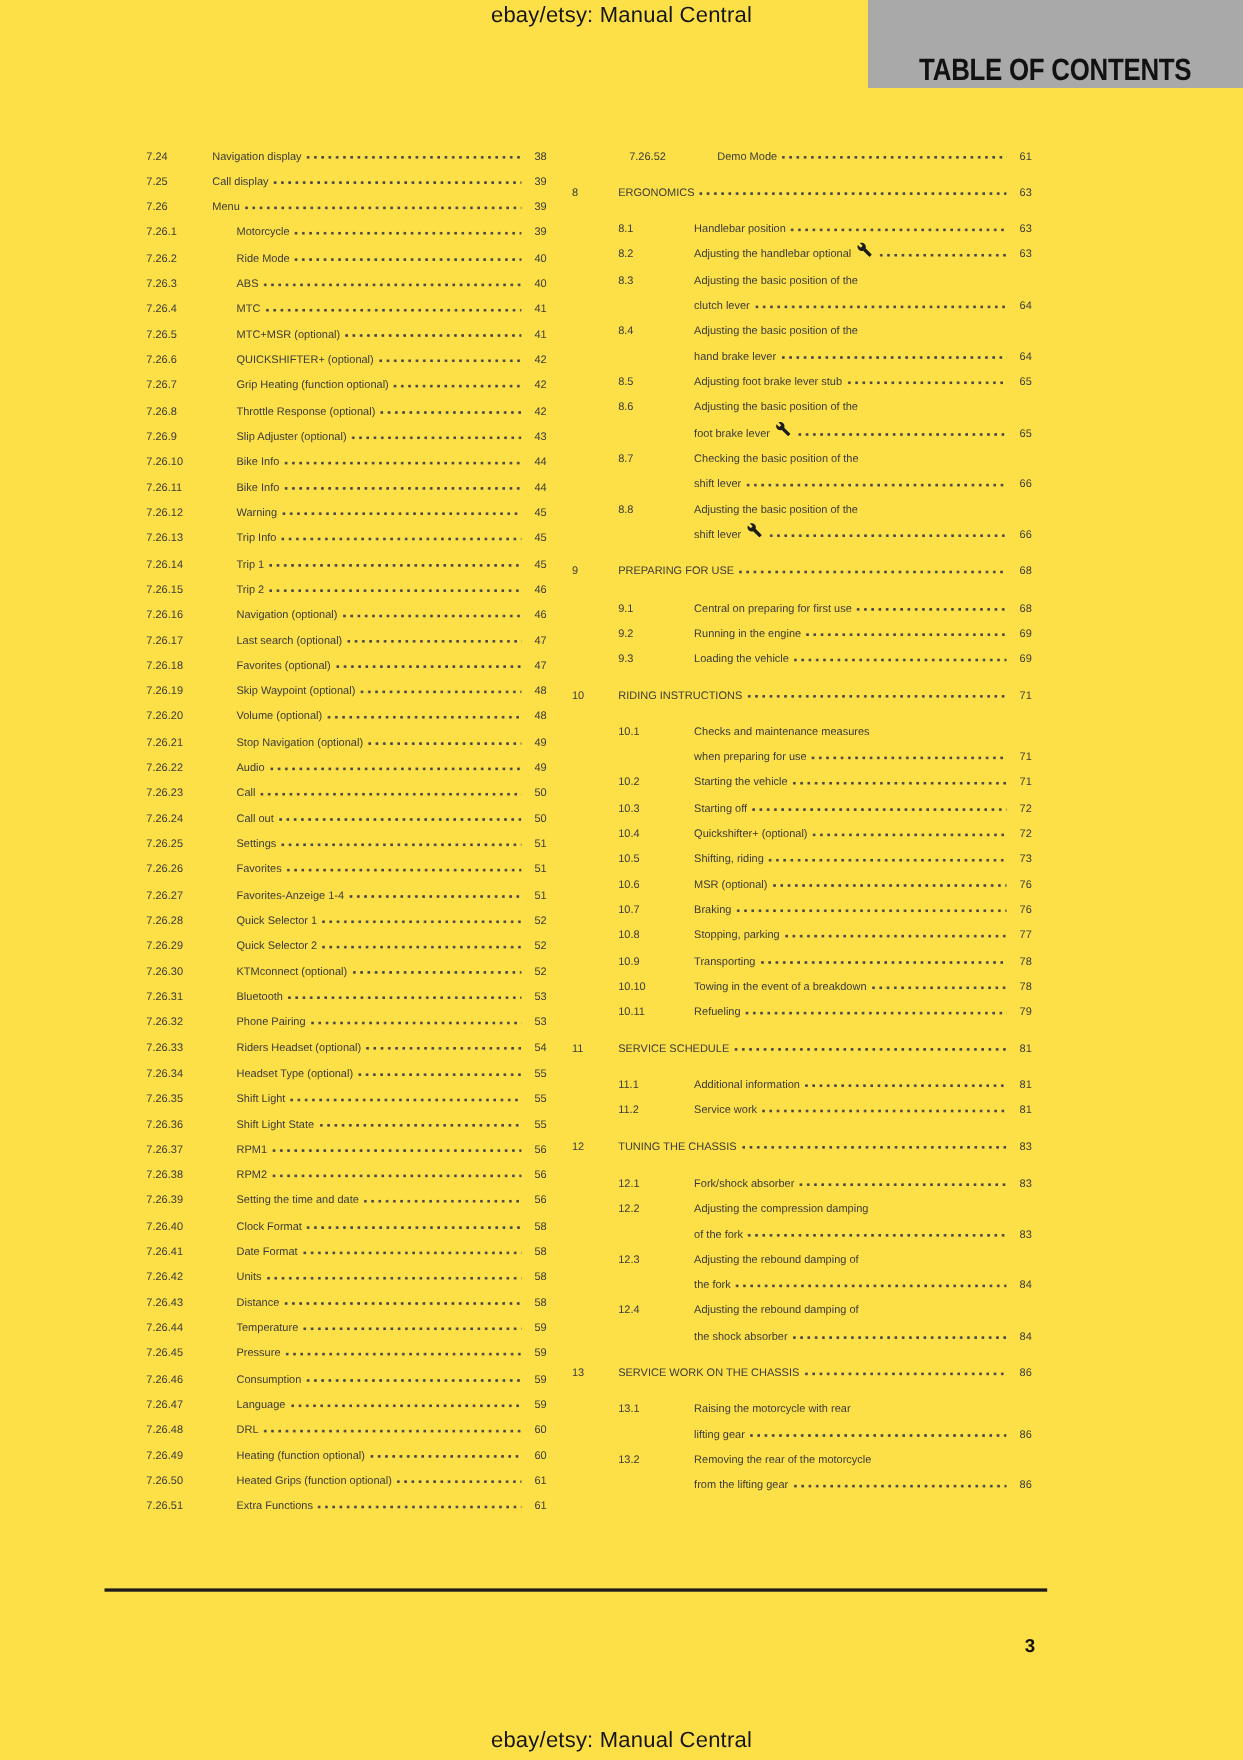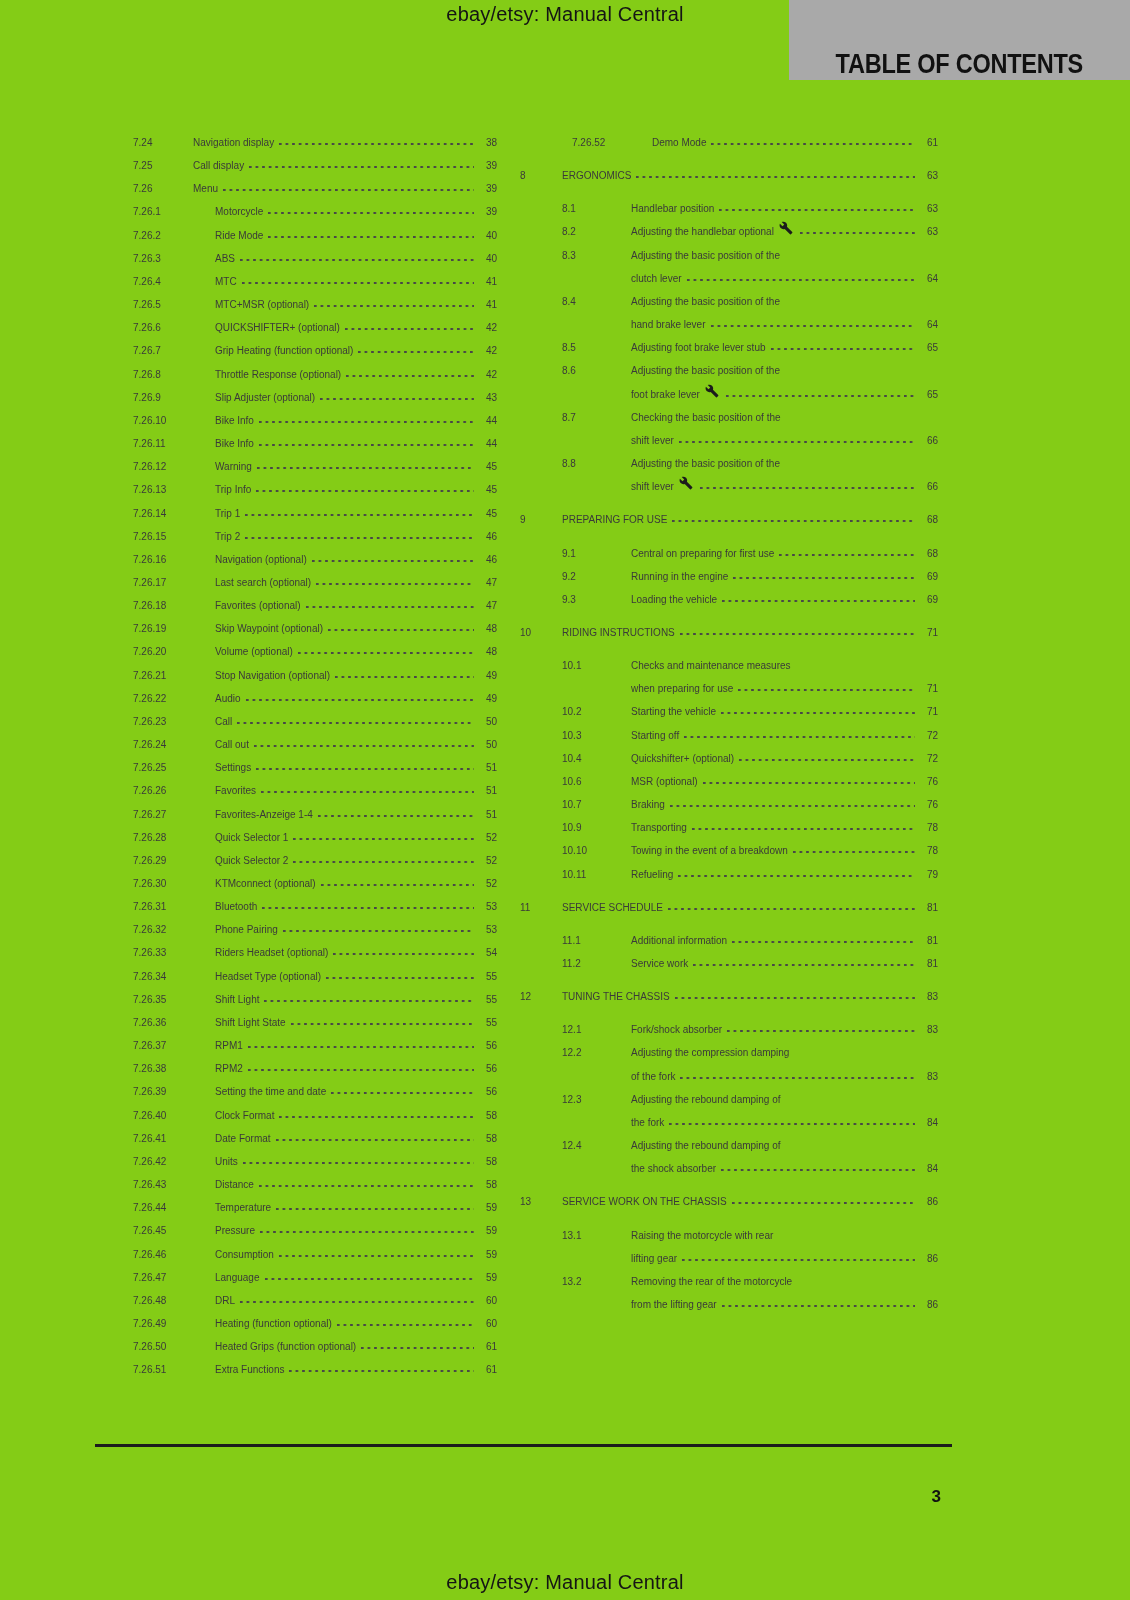--- a/index.html
+++ b/index.html
@@ -1,18 +1,18 @@
 <!DOCTYPE html>
 <html><head>
 <meta charset="utf-8">
 <style>
   html,body { margin:0; padding:0; background:#e8e8e8; }
   .page {
     position:relative; width:1130px; height:1600px; margin:0 auto;
-    background:#84cc16; overflow:hidden;
+    background:#fde047; overflow:hidden;
     font-family:"Liberation Sans", sans-serif; color:#3a3a3a;
   }
   .watermark {
     position:absolute; left:0; right:0; text-align:center;
     font-size:20px; color:#151515; letter-spacing:0.2px;
   }
   .watermark.top { top:3px; }
   .watermark.bottom { top:1571px; }
   .toc-banner {
     position:absolute; top:0; right:0; width:341px; height:80px;
@@ -805,36 +805,56 @@
         <span class="num">10.4</span>
         <div class="body">
           <div class="tline last">
             <span class="ttext">Quickshifter+ (optional)</span>
             <span class="dots"></span>
             <span class="pg">72</span>
           </div>
         </div>
       </div>
       <div class="row lvl1">
+        <span class="num">10.5</span>
+        <div class="body">
+          <div class="tline last">
+            <span class="ttext">Shifting, riding</span>
+            <span class="dots"></span>
+            <span class="pg">73</span>
+          </div>
+        </div>
+      </div>
+      <div class="row lvl1">
         <span class="num">10.6</span>
         <div class="body">
           <div class="tline last">
             <span class="ttext">MSR (optional)</span>
             <span class="dots"></span>
             <span class="pg">76</span>
           </div>
         </div>
       </div>
       <div class="row lvl1">
         <span class="num">10.7</span>
         <div class="body">
           <div class="tline last">
             <span class="ttext">Braking</span>
             <span class="dots"></span>
             <span class="pg">76</span>
+          </div>
+        </div>
+      </div>
+      <div class="row lvl1">
+        <span class="num">10.8</span>
+        <div class="body">
+          <div class="tline last">
+            <span class="ttext">Stopping, parking</span>
+            <span class="dots"></span>
+            <span class="pg">77</span>
           </div>
         </div>
       </div>
       <div class="row lvl1">
         <span class="num">10.9</span>
         <div class="body">
           <div class="tline last">
             <span class="ttext">Transporting</span>
             <span class="dots"></span>
             <span class="pg">78</span>

